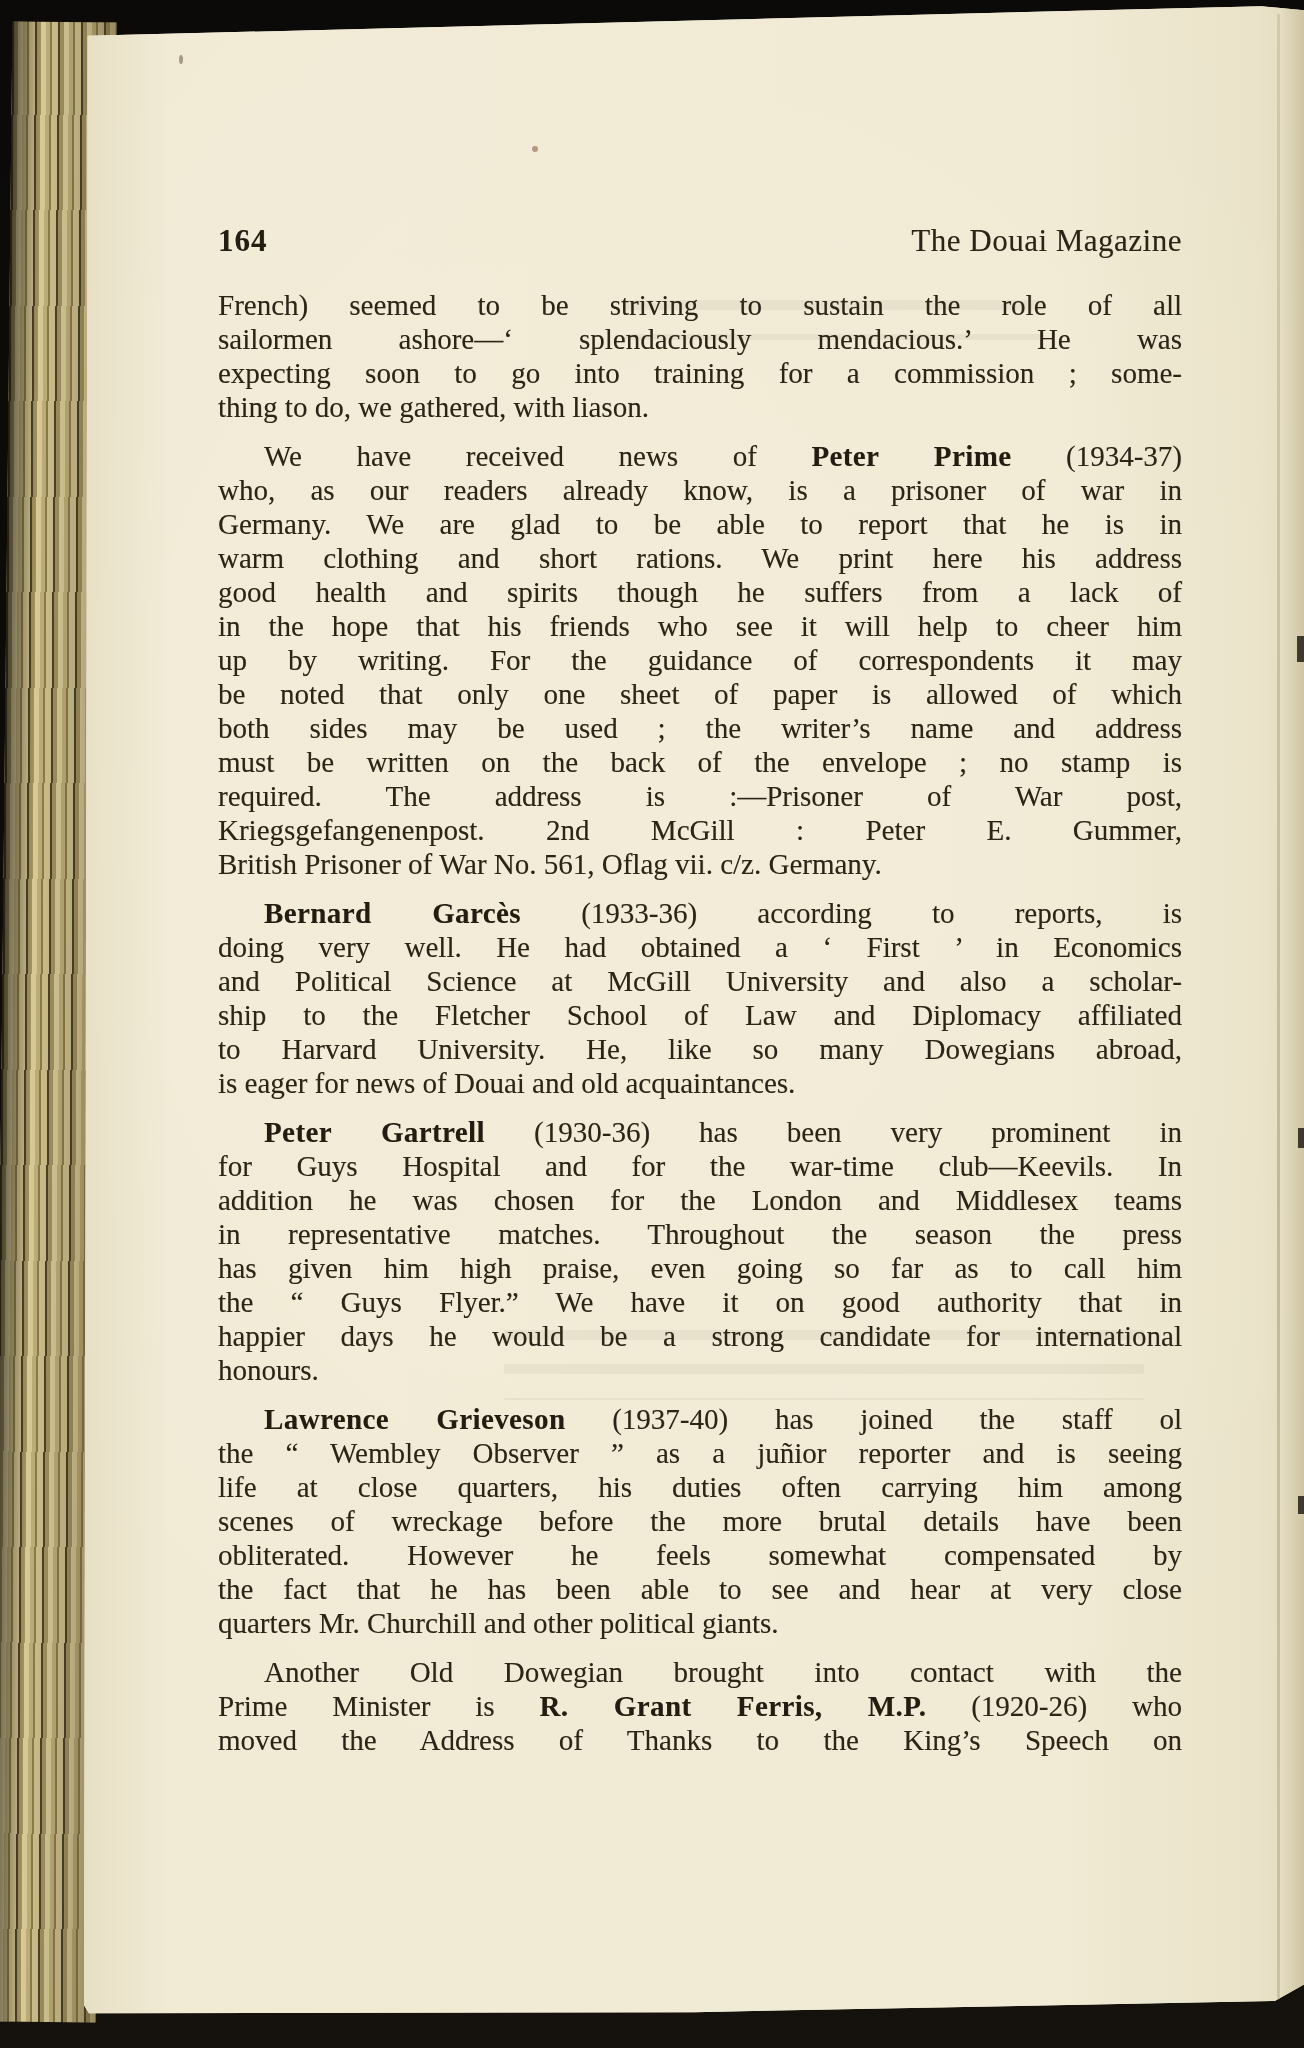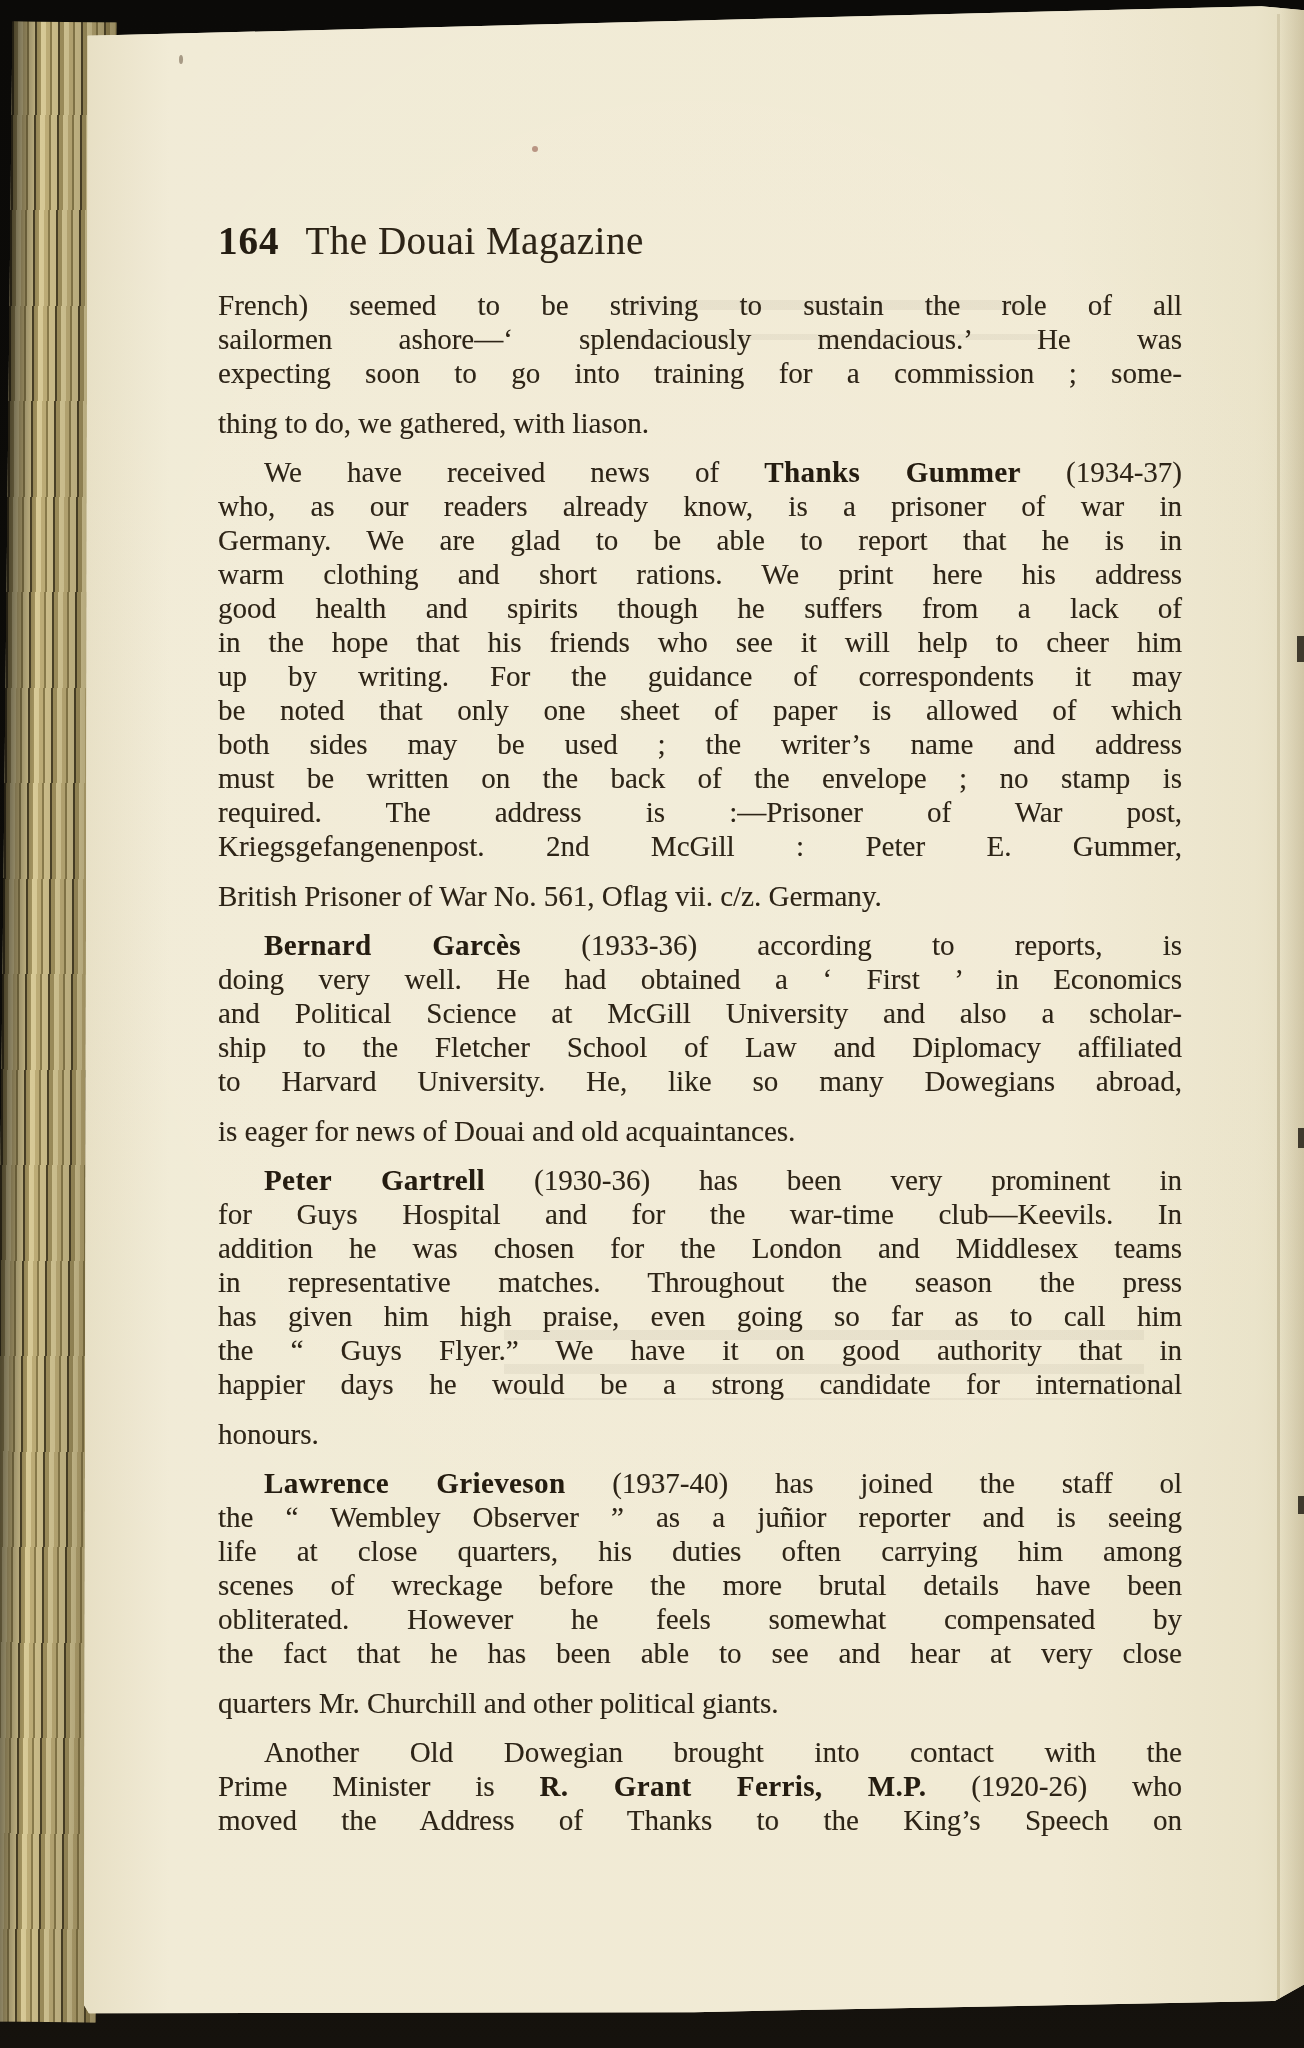--- a/index.html
+++ b/index.html
@@ -38,27 +38,27 @@
   .t3{right:0;top:1496px;width:6px;height:18px;}
   
   .bleed{position:absolute;pointer-events:none;opacity:.06;
     background:repeating-linear-gradient(180deg,#4a3f2a 0 10px,transparent 10px 34px);}
   .b1{left:420px;top:1330px;width:640px;height:70px;}
   .b2{left:540px;top:300px;width:420px;height:40px;}
   
   .text-block{position:absolute;left:134px;top:224px;width:964px;
     color:#2d2417;font-size:29px;line-height:34px;
     text-shadow:0.3px 0.3px 0 rgba(45,36,23,.30);}
-  .hdr{display:flex;align-items:baseline;gap:26px;margin:0 0 30px 0;font-size:39px;line-height:34px;}
+  .hdr{display:flex;align-items:baseline;gap:26px;margin:0 0 30px 0;font-size:31px;line-height:34px;justify-content:space-between;}
   .pgnum{font-weight:bold;letter-spacing:1px;color:#241d12;}
   .jtitle{letter-spacing:0.5px;}
   .para{margin:15px 0 0 0;}
   .para:first-of-type{margin-top:0;}
   .line{text-align:justify;text-align-last:justify;white-space:normal;}
-  .line.last{text-align-last:left;margin-top:16px;}
+  .line.last{text-align-last:left;}
   .para.indent .line:first-child{text-indent:46px;}
   .bold{font-weight:bold;letter-spacing:0.4px;color:#241c10;}
 </style>
 </head>
 <body>
 
 <div class="photo">
   <div class="edge-stack"></div>
 
   <div class="paper">
@@ -75,21 +75,21 @@
         <span class="jtitle">The Douai Magazine</span>
       </div>
       <div id="paragraphs">
           <div class="para">
             <div class="line"><span>French) seemed to be striving to sustain the role of all</span></div>
             <div class="line"><span>sailormen ashore—‘ splendaciously mendacious.’  He was</span></div>
             <div class="line"><span>expecting soon to go into training for a commission ; some-</span></div>
             <div class="line last"><span>thing to do, we gathered, with liason.</span></div>
           </div>
           <div class="para indent">
-            <div class="line"><span>We have received news of </span><span class="bold">Thanks Gummer</span><span> (1934-37)</span></div>
+            <div class="line"><span>We have received news of </span><span class="bold">Peter Prime</span><span> (1934-37)</span></div>
             <div class="line"><span>who, as our readers already know, is a prisoner of war in</span></div>
             <div class="line"><span>Germany.  We are glad to be able to report that he is in</span></div>
             <div class="line"><span>warm clothing and short rations.  We print here his address</span></div>
             <div class="line"><span>good health and spirits though he suffers from a lack of</span></div>
             <div class="line"><span>in the hope that his friends who see it will help to cheer him</span></div>
             <div class="line"><span>up by writing.  For the guidance of correspondents it may</span></div>
             <div class="line"><span>be noted that only one sheet of paper is allowed of which</span></div>
             <div class="line"><span>both sides may be used ;  the writer’s name and address</span></div>
             <div class="line"><span>must be written on the back of the envelope ;  no stamp is</span></div>
             <div class="line"><span>required.  The address is :—Prisoner of War post,</span></div>

